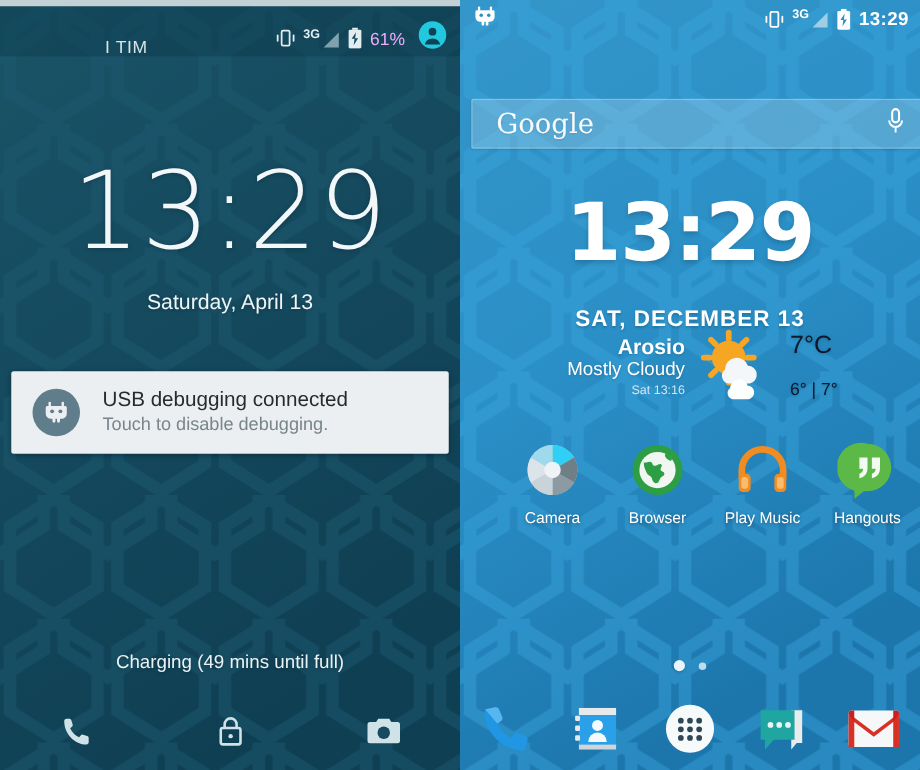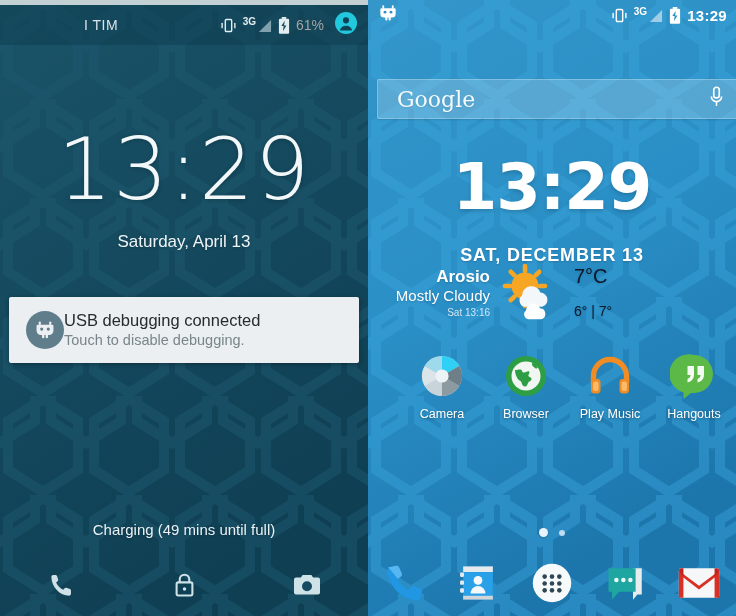--- a/index.html
+++ b/index.html
@@ -21,32 +21,32 @@
   .hexbg {
     position: absolute; inset: 0;
     pointer-events: none;
   }
   .topstrip {
     position: absolute; top: 0; left: 0; width: 368px; height: 5px;
     background: #c3d0d4; z-index: 9;
   }
   .l-statusbar {
     position: absolute; top: 5px; left: 0; width: 368px; height: 40px;
-    display: flex; align-items: center; z-index: 8;
+    display: flex; align-items: flex-end; z-index: 8;
     background: rgba(8,46,62,0.30);
   }
   .l-carrier {
     color: #d8e4e8; font-size: 14px; letter-spacing: .5px;
     margin-left: 84px;
   }
   .l-sysicons {
     margin-left: auto; margin-right: 10px;
     display: flex; align-items: center; gap: 6px;
   }
-  .batt-pct { color: #a3a3a3; font-size: 14px; }
+  .batt-pct { color: #f0abfc; font-size: 14px; }
   .avatar-ic { margin-left: 4px; }
 
   .l-clock {
     position: absolute; top: 126px; left: 0; width: 368px;
     text-align: center;
     color: #f2f7f9;
     font-size: 86px; line-height: 1;
     font-weight: 300;
     letter-spacing: 1px;
     font-family: "DejaVu Sans", sans-serif;
@@ -66,21 +66,21 @@
     box-shadow: 0 1px 4px rgba(0,0,0,0.35);
     display: flex; align-items: center;
     z-index: 7;
   }
   .notif-icon {
     width: 38px; height: 38px; border-radius: 50%;
     background: #607d8b; margin-left: 17px;
     display: flex; align-items: center; justify-content: center;
     flex: 0 0 38px;
   }
-  .notif-texts { }
+  .notif-texts { margin-left: 18px; }
   .notif-title { color: #262b2e; font-size: 16.5px; line-height: 1.25; }
   .notif-sub { color: #78858b; font-size: 14.5px; line-height: 1.3; margin-top: 1px; }
 
   .charging-txt {
     position: absolute; top: 521px; left: 0; width: 368px;
     text-align: center; color: #eaf2f5; font-size: 15px;
     text-shadow: 0 1px 3px rgba(0,0,0,0.22);
   }
   .l-bottombar {
     position: absolute; bottom: 0; left: 0; width: 368px; height: 62px;
@@ -135,21 +135,21 @@
     text-shadow: 0 2px 4px rgba(0,0,0,0.18);
   }
   .w-date {
     position: absolute; top: 245px; left: 0; width: 368px;
     text-align: center; color: #ffffff;
     font-size: 18px; font-weight: bold; letter-spacing: .8px;
     text-shadow: 0 1px 2px rgba(0,0,0,0.18);
   }
   .weather-row {
     position: absolute; top: 262px; left: 0; width: 368px;
-    display: flex; align-items: center; justify-content: flex-start;
+    display: flex; align-items: center; justify-content: flex-end;
     gap: 8px;
     padding-left: 12px;
   }
   .w-left { text-align: right; width: 110px; }
   .w-city { color: #ffffff; font-size: 17px; font-weight: bold; line-height: 1.15;
             text-shadow: 0 1px 2px rgba(0,0,0,0.18); }
   .w-cond { color: #ffffff; font-size: 15px; line-height: 1.25;
             text-shadow: 0 1px 2px rgba(0,0,0,0.18); }
   .w-upd { color: #cfe6f3; font-size: 10px; line-height: 1.3; }
   .w-right { width: 110px; text-align: left; padding-left: 6px; }

